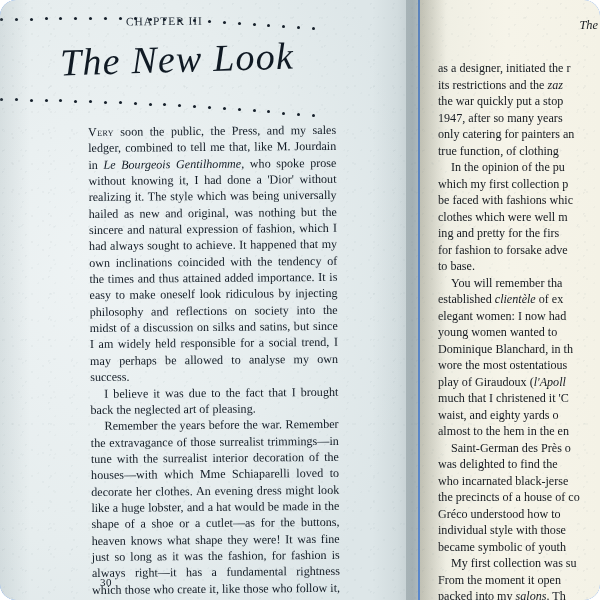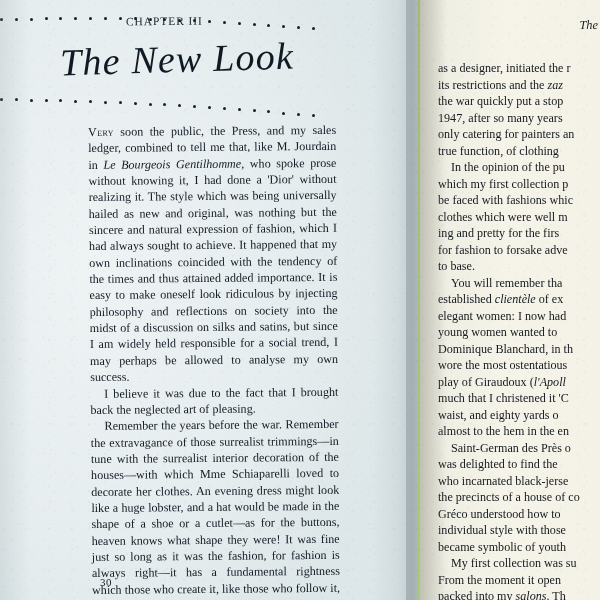--- a/index.html
+++ b/index.html
@@ -7,21 +7,22 @@
     padding: 0;
     background: #ffffff;
   }
 
   #book-spread {
     position: relative;
     width: 600px;
     height: 600px;
     overflow: hidden;
     font-family: "Liberation Serif", "DejaVu Serif", serif;
-    background: #bef264;
+    background: #3b82f6;
+    border-radius: 16px;
   }
 
   
   #left-page {
     position: absolute;
     left: 0;
     top: 0;
     width: 418px;
     height: 600px;
     background:

